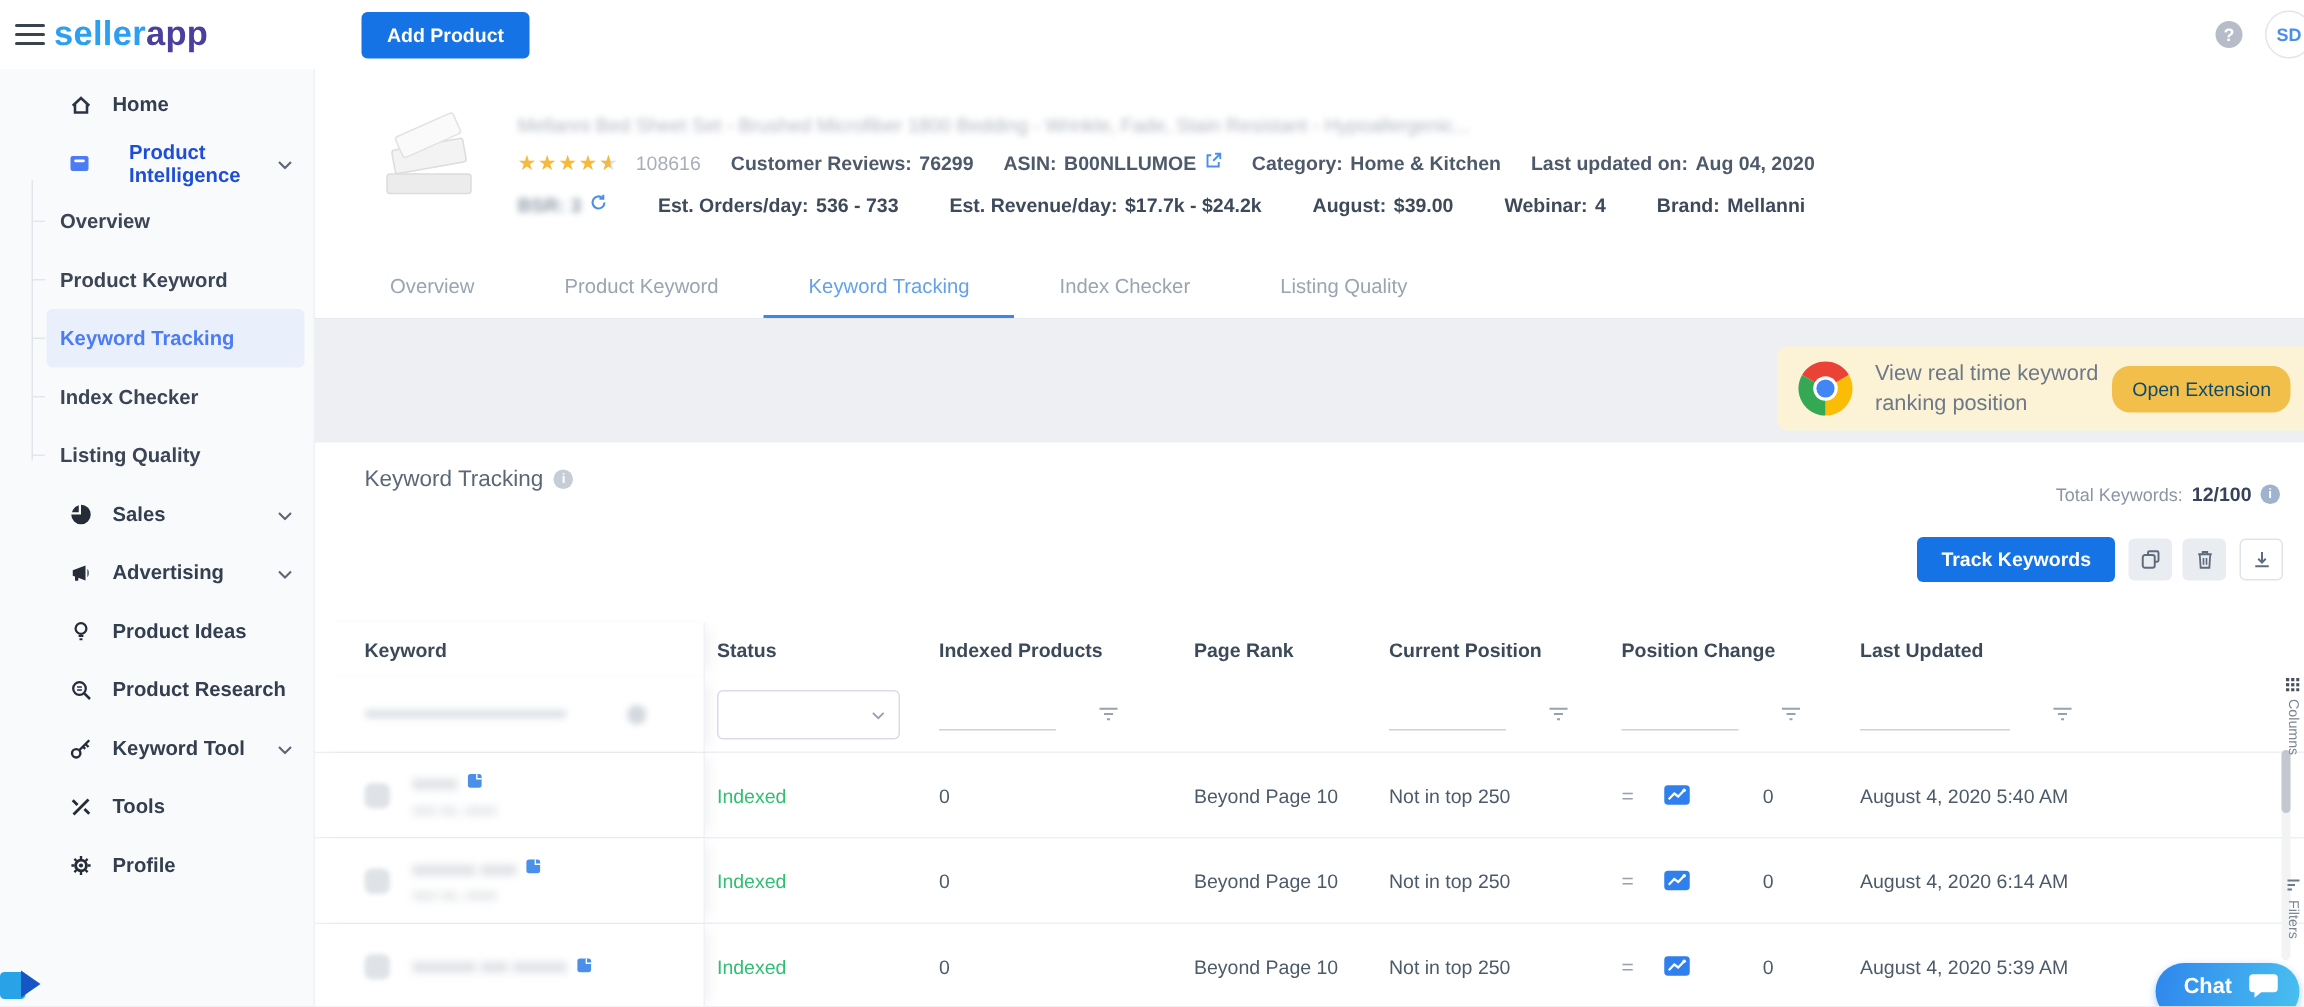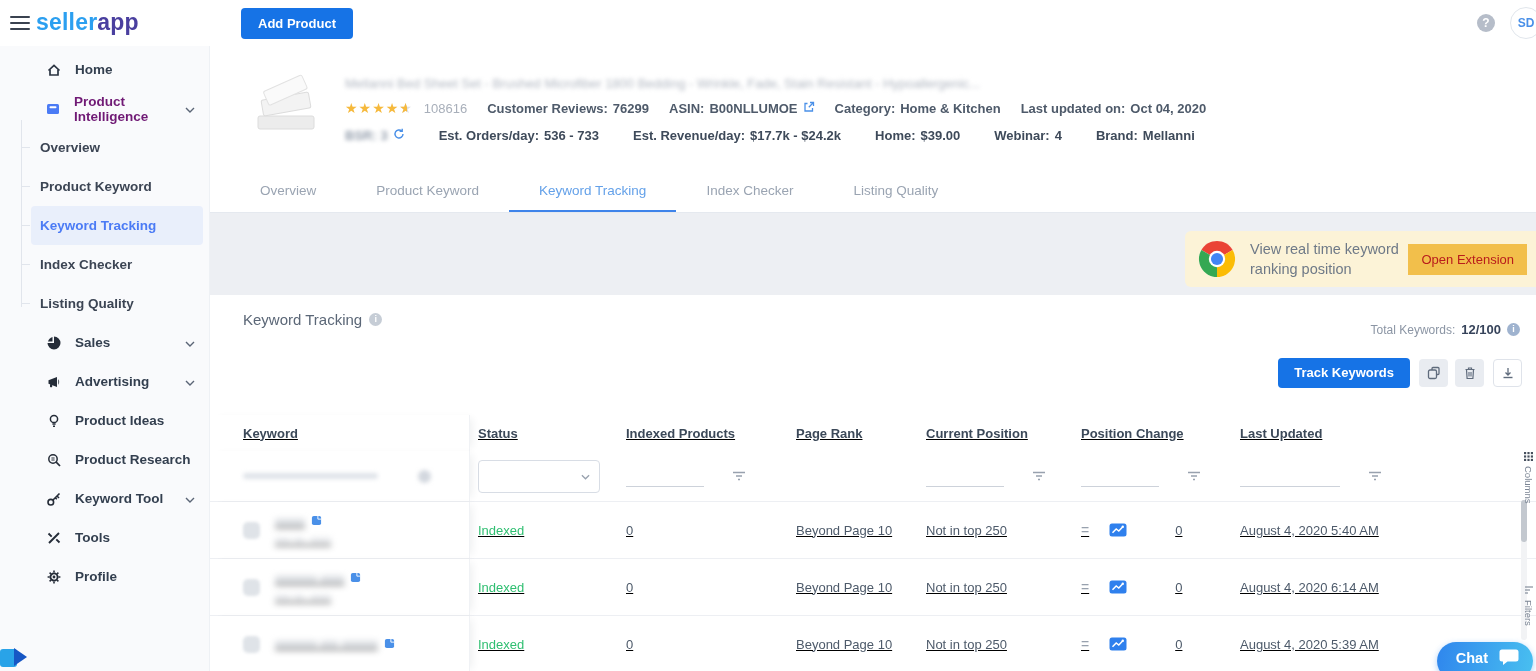--- a/index.html
+++ b/index.html
@@ -21,21 +21,21 @@
             background:#fff; border:1px solid #e1e6ec; color:#4a90e8; font-weight:700; font-size:12px;
             text-align:center; line-height:30px; }
 
   
   .sidebar { position:absolute; left:0; top:46px; bottom:0; width:210px; background:#f9fafc;
              border-right:1px solid #eef1f5; padding-top:4px; z-index:20; }
   .side-item { display:flex; align-items:center; height:39px; padding:0 14px; font-size:13.5px;
                font-weight:600; color:#333f4f; cursor:pointer;margin-left:31px; }
   .side-item .ic { width:17px; height:17px; margin-right:13px; display:flex; align-items:center; justify-content:center; }
   .side-item .chev { margin-left:auto; }
-  .side-item.blue { color:#701a75; }
+  .side-item.blue { color:#1d4ed8;gap:12px; }
   .sub-list { position:relative; margin:0 6px 0 21px; }
   .sub-list::before { content:""; position:absolute; left:0; top:-8px; bottom:16px; width:1px; background:#e1e5ec; }
   .sub-item { height:39px; line-height:39px; margin-left:10px; padding-left:9px; font-size:13.5px;
               font-weight:600; color:#3c4554; position:relative; border-radius:4px; cursor:pointer; }
   .sub-item::before { content:""; position:absolute; left:-10px; top:19px; width:9px; height:1px; background:#e1e5ec; }
   .sub-item.active { background:#e9effb; color:#4b7bf5; }
 
   
   .product-card { position:absolute; left:210px; top:46px; right:0; height:124px; background:#fff; }
   .pimg { position:absolute; left:40px; top:24px; }
@@ -55,38 +55,38 @@
              border-bottom:1px solid #e5e9ef; display:flex; padding-left:20px; }
   .tab { padding:0 30px; line-height:41px; font-size:13.5px; color:#9aa4b2; cursor:pointer; }
   .tab.active { color:#64a1e9; border-bottom:2px solid #3f84ea; }
 
   
   .banner { position:absolute; top:231px; right:0; width:351px; height:56px; background:#fcf3d7;
             border-radius:6px 0 0 6px; display:flex; align-items:center; z-index:5; }
   .chrome { position:relative; width:38px; height:38px; margin-left:13px; border-radius:50%; flex:none; }
   .banner-text { margin-left:14px; font-size:14.5px; color:#6e7987; line-height:1.4; }
   .banner-btn { position:absolute; right:9px; top:13px; height:31px; line-height:31px; padding:0 13px;
-                background:#f2bf4b; color:#b91c1c; border:none; border-radius:0; font-size:13px; cursor:pointer; }
+                background:#f2bf4b; color:#0c4a6e; border:none; border-radius:12px; font-size:13px; cursor:pointer; }
 
   
   .main-card { position:absolute; left:210px; top:295px; right:0; bottom:0; background:#fff; }
   .kt-title { position:absolute; left:33px; top:16px; font-size:15px; color:#5b6777; display:flex; gap:7px; align-items:center; }
   .info-ic { width:13px; height:13px; border-radius:50%; background:#c6cdd6; color:#fff; font-size:9px;
              font-weight:700; text-align:center; line-height:13px; font-style:normal; flex:none; }
   .info-ic.blue { background:#9fb3cf; }
   .total { position:absolute; right:16px; top:27px; font-size:12px; color:#8b95a4; display:flex; gap:6px; align-items:center; }
   .total b { font-size:13px; color:#36435a; }
   .btn-track { position:absolute; right:126px; top:63px; height:30px; line-height:30px; padding:0 16px;
                background:#1673e6; color:#fff; font-size:13px; font-weight:600; border:none; border-radius:4px; cursor:pointer; }
   .icon-btn { position:absolute; top:64px; width:29px; height:28px; border-radius:4px; background:#e9ecf1;
               border:none; display:flex; align-items:center; justify-content:center; cursor:pointer; }
   .icon-btn.light { background:#fff; border:1px solid #dfe3ea; }
 
   
-  .table { position:absolute; left:0; top:120px; right:0; bottom:0;text-decoration:underline; }
+  .table { position:absolute; left:0; top:120px; right:0; bottom:0; }
   .trow { display:grid; grid-template-columns:260px 148px 170px 130px 155px 159px auto; align-items:center; }
   .trow > div { padding-left:8px; }
   .colk { background:#fff; border-right:1px solid #f0f2f5; box-shadow:6px 0 8px -4px rgba(35,48,68,.08);
           position:relative; z-index:2; height:100%; display:flex; align-items:center; padding-left:33px !important; }
   .hrow { height:36px; font-size:13px; font-weight:700; color:#3c4959; }
   .frow { height:50px; }
   .drow { height:57px; border-top:1px solid #edeff3; font-size:13px; color:#4d5a6a; }
   .blur-bar { width:135px; height:6px; border-radius:3px; background:#dfe3e9; filter:blur(2px); }
   .blur-dot { width:13px; height:13px; border-radius:50%; background:#d3d8df; filter:blur(2px); margin-left:40px; }
   .select { position:relative; width:122px; height:33px; border:1px solid #d8dde5; border-radius:4px; background:#fff; cursor:pointer; }
@@ -278,41 +278,41 @@
                 <path d="M4.5 2.5H2v7.5h7.5V7" fill="none" stroke="#4a90e8" stroke-width="1.3"></path>
                 <path d="M7 1.5h3.5V5M10.2 1.8 5.8 6.2" stroke="#4a90e8" stroke-width="1.3" fill="none"></path>
               </svg></span>
         </span>
         <span class="mi">
             <span>Category:</span>
             <span>Home &amp; Kitchen</span>
           </span>
         <span class="mi">
             <span>Last updated on:</span>
-            <span>Oct 04, 2020</span>
+            <span>Aug 04, 2020</span>
           </span>
       </div>
       <div class="pstats">
         <span class="mi">
             <span class="bsr">BSR: 3</span>
           <span><svg width="12" height="12" viewBox="0 0 12 12">
                 <path d="M10 6a4 4 0 1 1-1.2-2.9" fill="none" stroke="#4a90e8" stroke-width="1.4"></path>
                 <path d="M9.2 0.8v2.6H6.6" fill="none" stroke="#4a90e8" stroke-width="1.4"></path>
               </svg></span>
         </span>
         <span class="mi">
             <span>Est. Orders/day:</span>
             <span>536 - 733</span>
           </span>
         <span class="mi">
             <span>Est. Revenue/day:</span>
             <span>$17.7k - $24.2k</span>
           </span>
         <span class="mi">
-            <span>Home:</span>
+            <span>August:</span>
             <span>$39.00</span>
           </span>
         <span class="mi">
             <span>Webinar:</span>
             <span>4</span>
           </span>
         <span class="mi">
             <span>Brand:</span>
             <span>Mellanni</span>
           </span>

